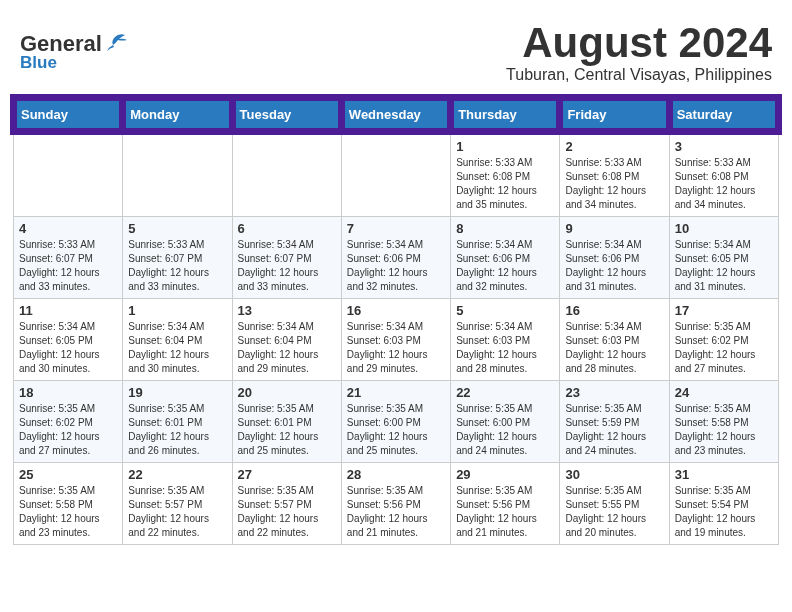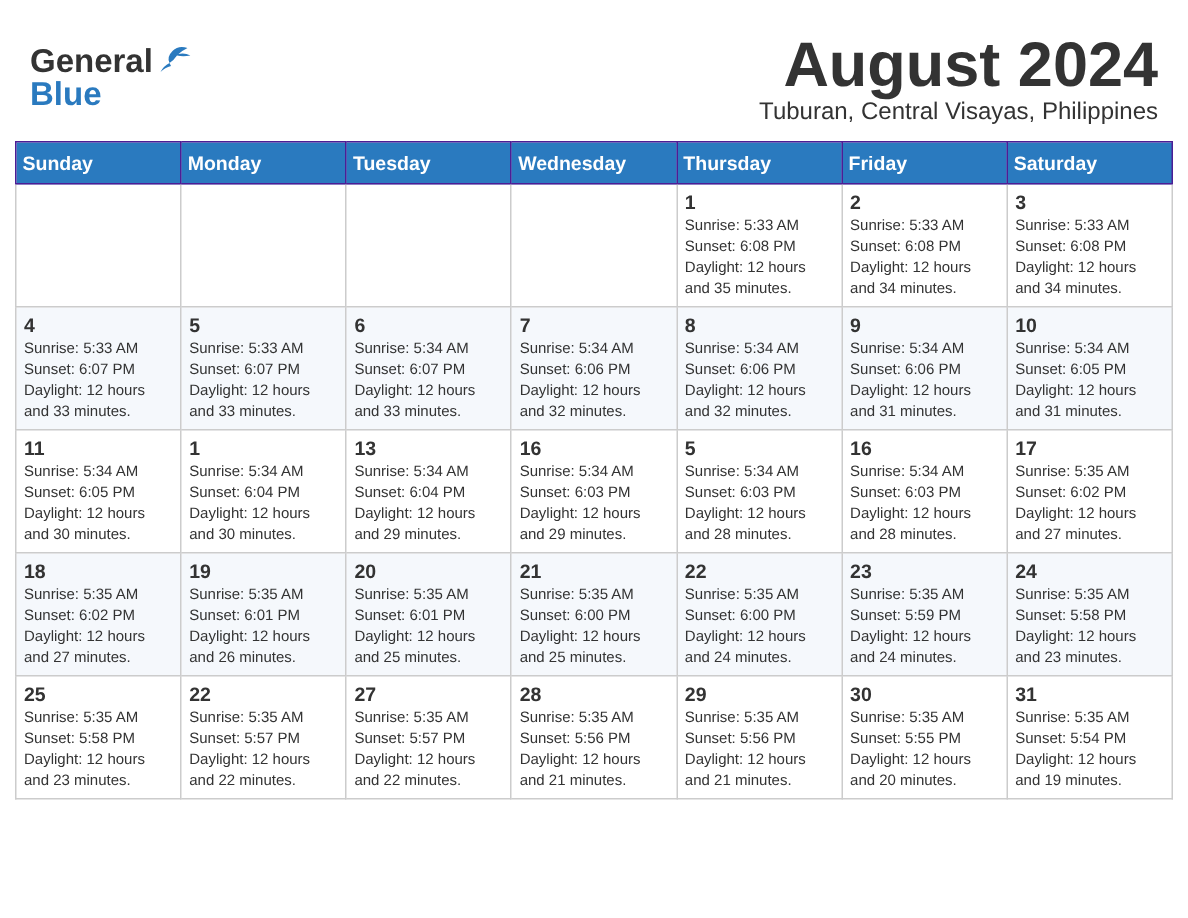--- a/index.html
+++ b/index.html
@@ -40,21 +40,21 @@
       border-collapse: collapse;
       margin-top: 5px;
     }
     .calendar th {
       background: #2a7abf;
       color: #fff;
       font-size: 13px;
       font-weight: bold;
       padding: 6px 4px;
       text-align: left;
-      border: 1px solid #4c1d95;
+      border: 7px solid #4c1d95;
     }
     .calendar td {
       vertical-align: top;
       border: 1px solid #ccc;
       padding: 4px 5px;
       width: 14.28%;
       min-height: 80px;
       font-size: 10.5px;
       color: #333;
       background: #fff;
@@ -83,21 +83,21 @@
 
 <div class="header">
   <div class="logo">
     <div style="display:flex;align-items:center;gap:2px;">
       <span style="font-size:22px;font-weight:bold;color:#333;">General</span>
       <svg width="22" height="18" viewBox="0 0 22 18" style="margin-left:1px;margin-top:-4px;">
         <path d="M10 4 Q14 0 20 2 Q16 4 14 6 Q18 5 22 7 Q17 8 13 7 Q11 10 8 12 Q6 8 10 4Z" fill="#2a7abf"></path>
         <path d="M8 12 Q4 14 2 18 Q5 15 9 14Z" fill="#2a7abf"></path>
       </svg>
     </div>
-    <span style="font-size:22px;font-weight:bold;color:#2a7abf;margin-top:-4px;">Blue</span>
+    <span style="font-size:17px;font-weight:bold;color:#2a7abf;margin-top:-4px;">Blue</span>
   </div>
   <div class="title-area">
     <div class="month-title">August 2024</div>
     <div class="subtitle">Tuburan, Central Visayas, Philippines</div>
   </div>
 </div>
 
 <table class="calendar">
   <thead>
     <tr>

